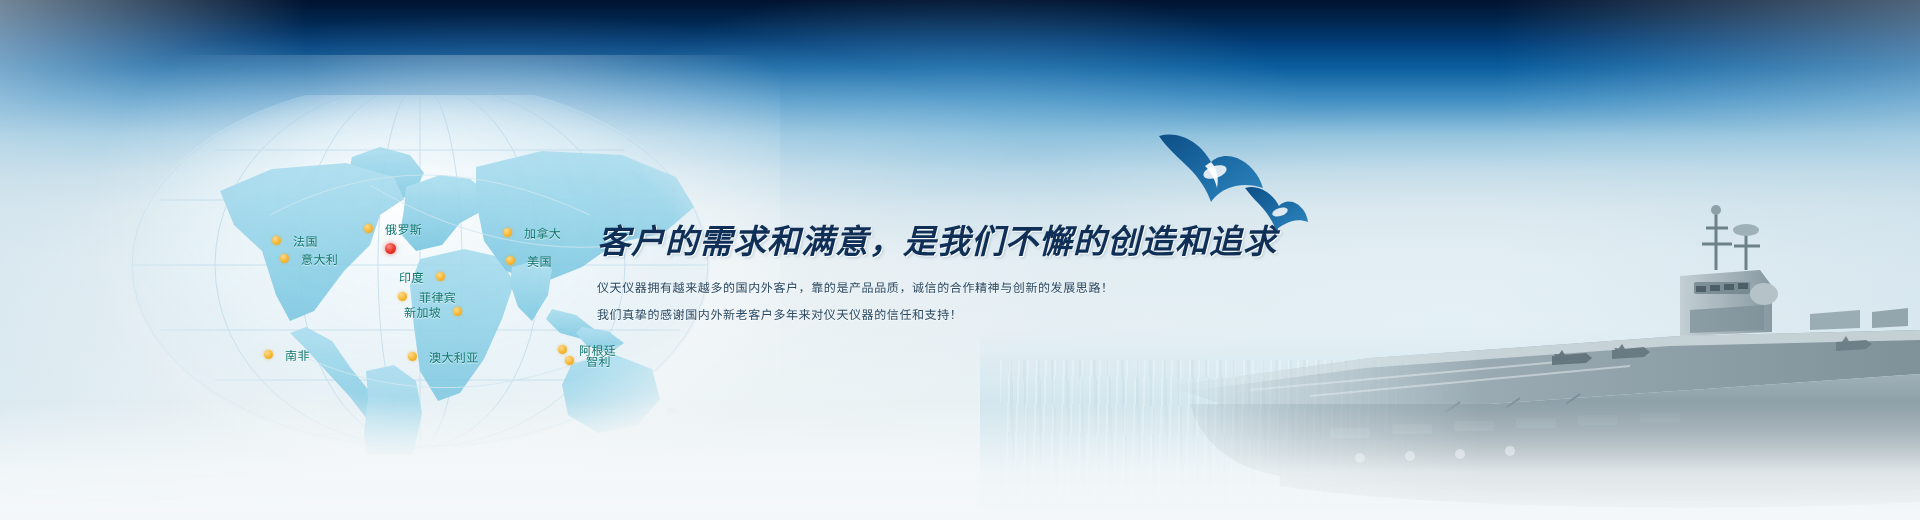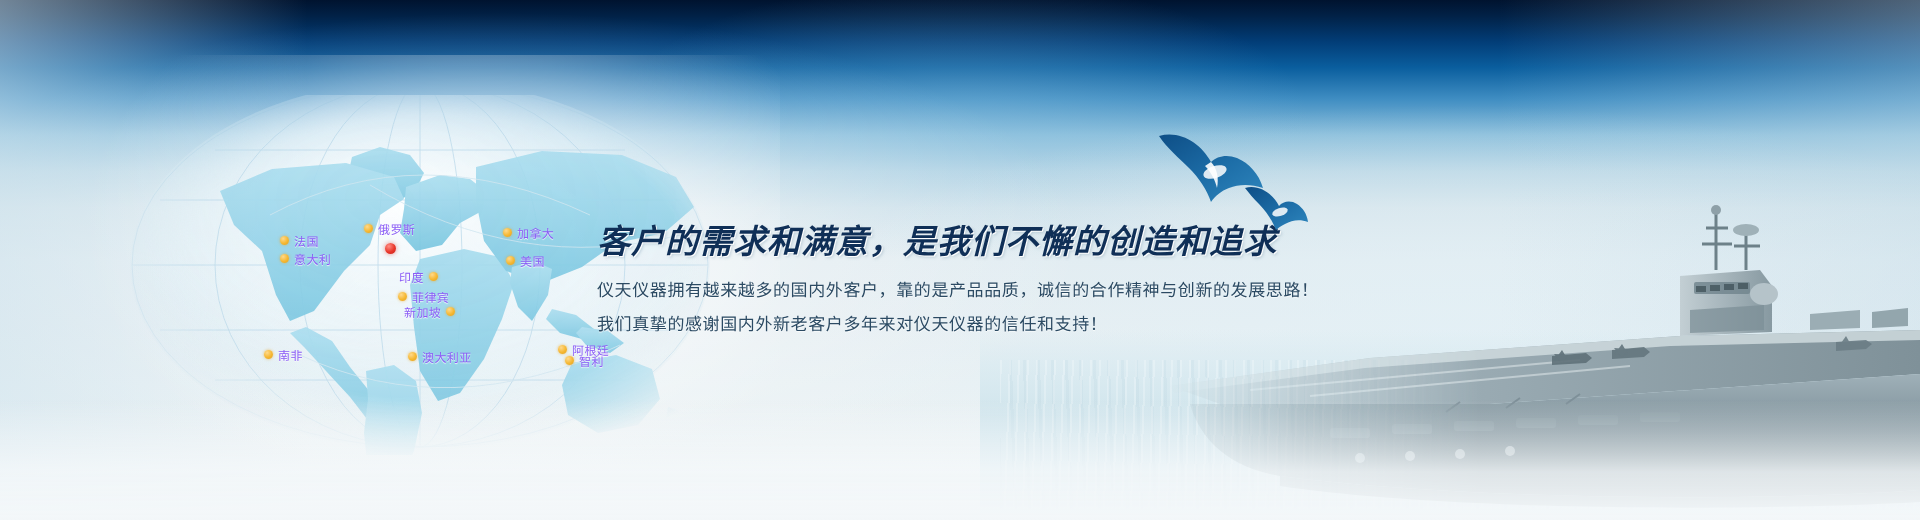--- a/index.html
+++ b/index.html
@@ -58,22 +58,22 @@
   }
   #globe-glow {
     position:absolute; left:-30px; top:-40px; width:690px; height:440px;
     background:radial-gradient(ellipse at 55% 40%, rgba(255,255,255,0.70) 0%, rgba(255,255,255,0.30) 42%, rgba(255,255,255,0) 72%);
     pointer-events:none;
   }
   #globe-svg { position:absolute; inset:0; }
 
   
   .pin {
-    position:absolute; display:flex; align-items:center; gap:5px;
-    font-size:12px; color:#8b5cf6; white-space:nowrap;
+    position:absolute; display:flex; align-items:center; gap:12px;
+    font-size:12px; color:#0f766e; white-space:nowrap;
     letter-spacing:0.4px; text-shadow:0 1px 1px rgba(255,255,255,0.85);
   }
   .pin .dot {
     width:9px; height:9px; border-radius:50%;
     background:radial-gradient(circle at 35% 30%, #ffd98a 0%, #f5b731 55%, #e2a020 100%);
     box-shadow:0 0 3px rgba(233,166,34,0.65);
     flex:none;
   }
   .pin.red .dot {
     background:radial-gradient(circle at 35% 30%, #ff8d84 0%, #e8362a 55%, #c7211a 100%);
@@ -84,21 +84,21 @@
 
   
   #copy { position:absolute; left:597px; top:222px; width:640px; }
   #headline {
     font-size:33px; font-weight:700; font-style:italic;
     color:#0f2f57; letter-spacing:1px; line-height:1.2;
     text-shadow:1px 1px 0 rgba(255,255,255,0.95), 2px 2px 3px rgba(120,150,170,0.35);
     white-space:nowrap;
   }
   .subline {
-    font-size:17px; color:#2b4a63; line-height:1.35;
+    font-size:12px; color:#2b4a63; line-height:1.35;
     letter-spacing:0.6px; white-space:nowrap;
     text-shadow:0 1px 1px rgba(255,255,255,0.8);
   }
   #sub1 { margin-top:18px; }
   #sub2 { margin-top:11px; }
 
   
   .gull { position:absolute; }
   #gull-big { left:1155px; top:128px; width:110px; height:80px; }
   #gull-small { left:1243px; top:182px; width:66px; height:48px; }
@@ -202,21 +202,21 @@
         <g stroke="#cfe5ef" stroke-width="1" fill="none" opacity="0.8">
           <path d="M150 120 Q 300 40 470 120"></path>
           <path d="M180 260 Q 330 330 500 250"></path>
           <path d="M250 90 Q 400 180 560 140"></path>
         </g>
       </g>
     </svg>
   </div>
 
   <div id="markers">
-      <div class="pin" style="left: 280px; top: 232px;">
+      <div class="pin" style="left: 272px; top: 232px;">
         <span class="dot"></span>
         <span data-bind="map.markers.0.label">法国</span>
       </div>
       <div class="pin" style="left: 280px; top: 250px;">
         <span class="dot"></span>
         <span data-bind="map.markers.1.label">意大利</span>
       </div>
       <div class="pin" style="left: 364px; top: 220px;">
         <span class="dot"></span>
         <span data-bind="map.markers.2.label">俄罗斯</span>

